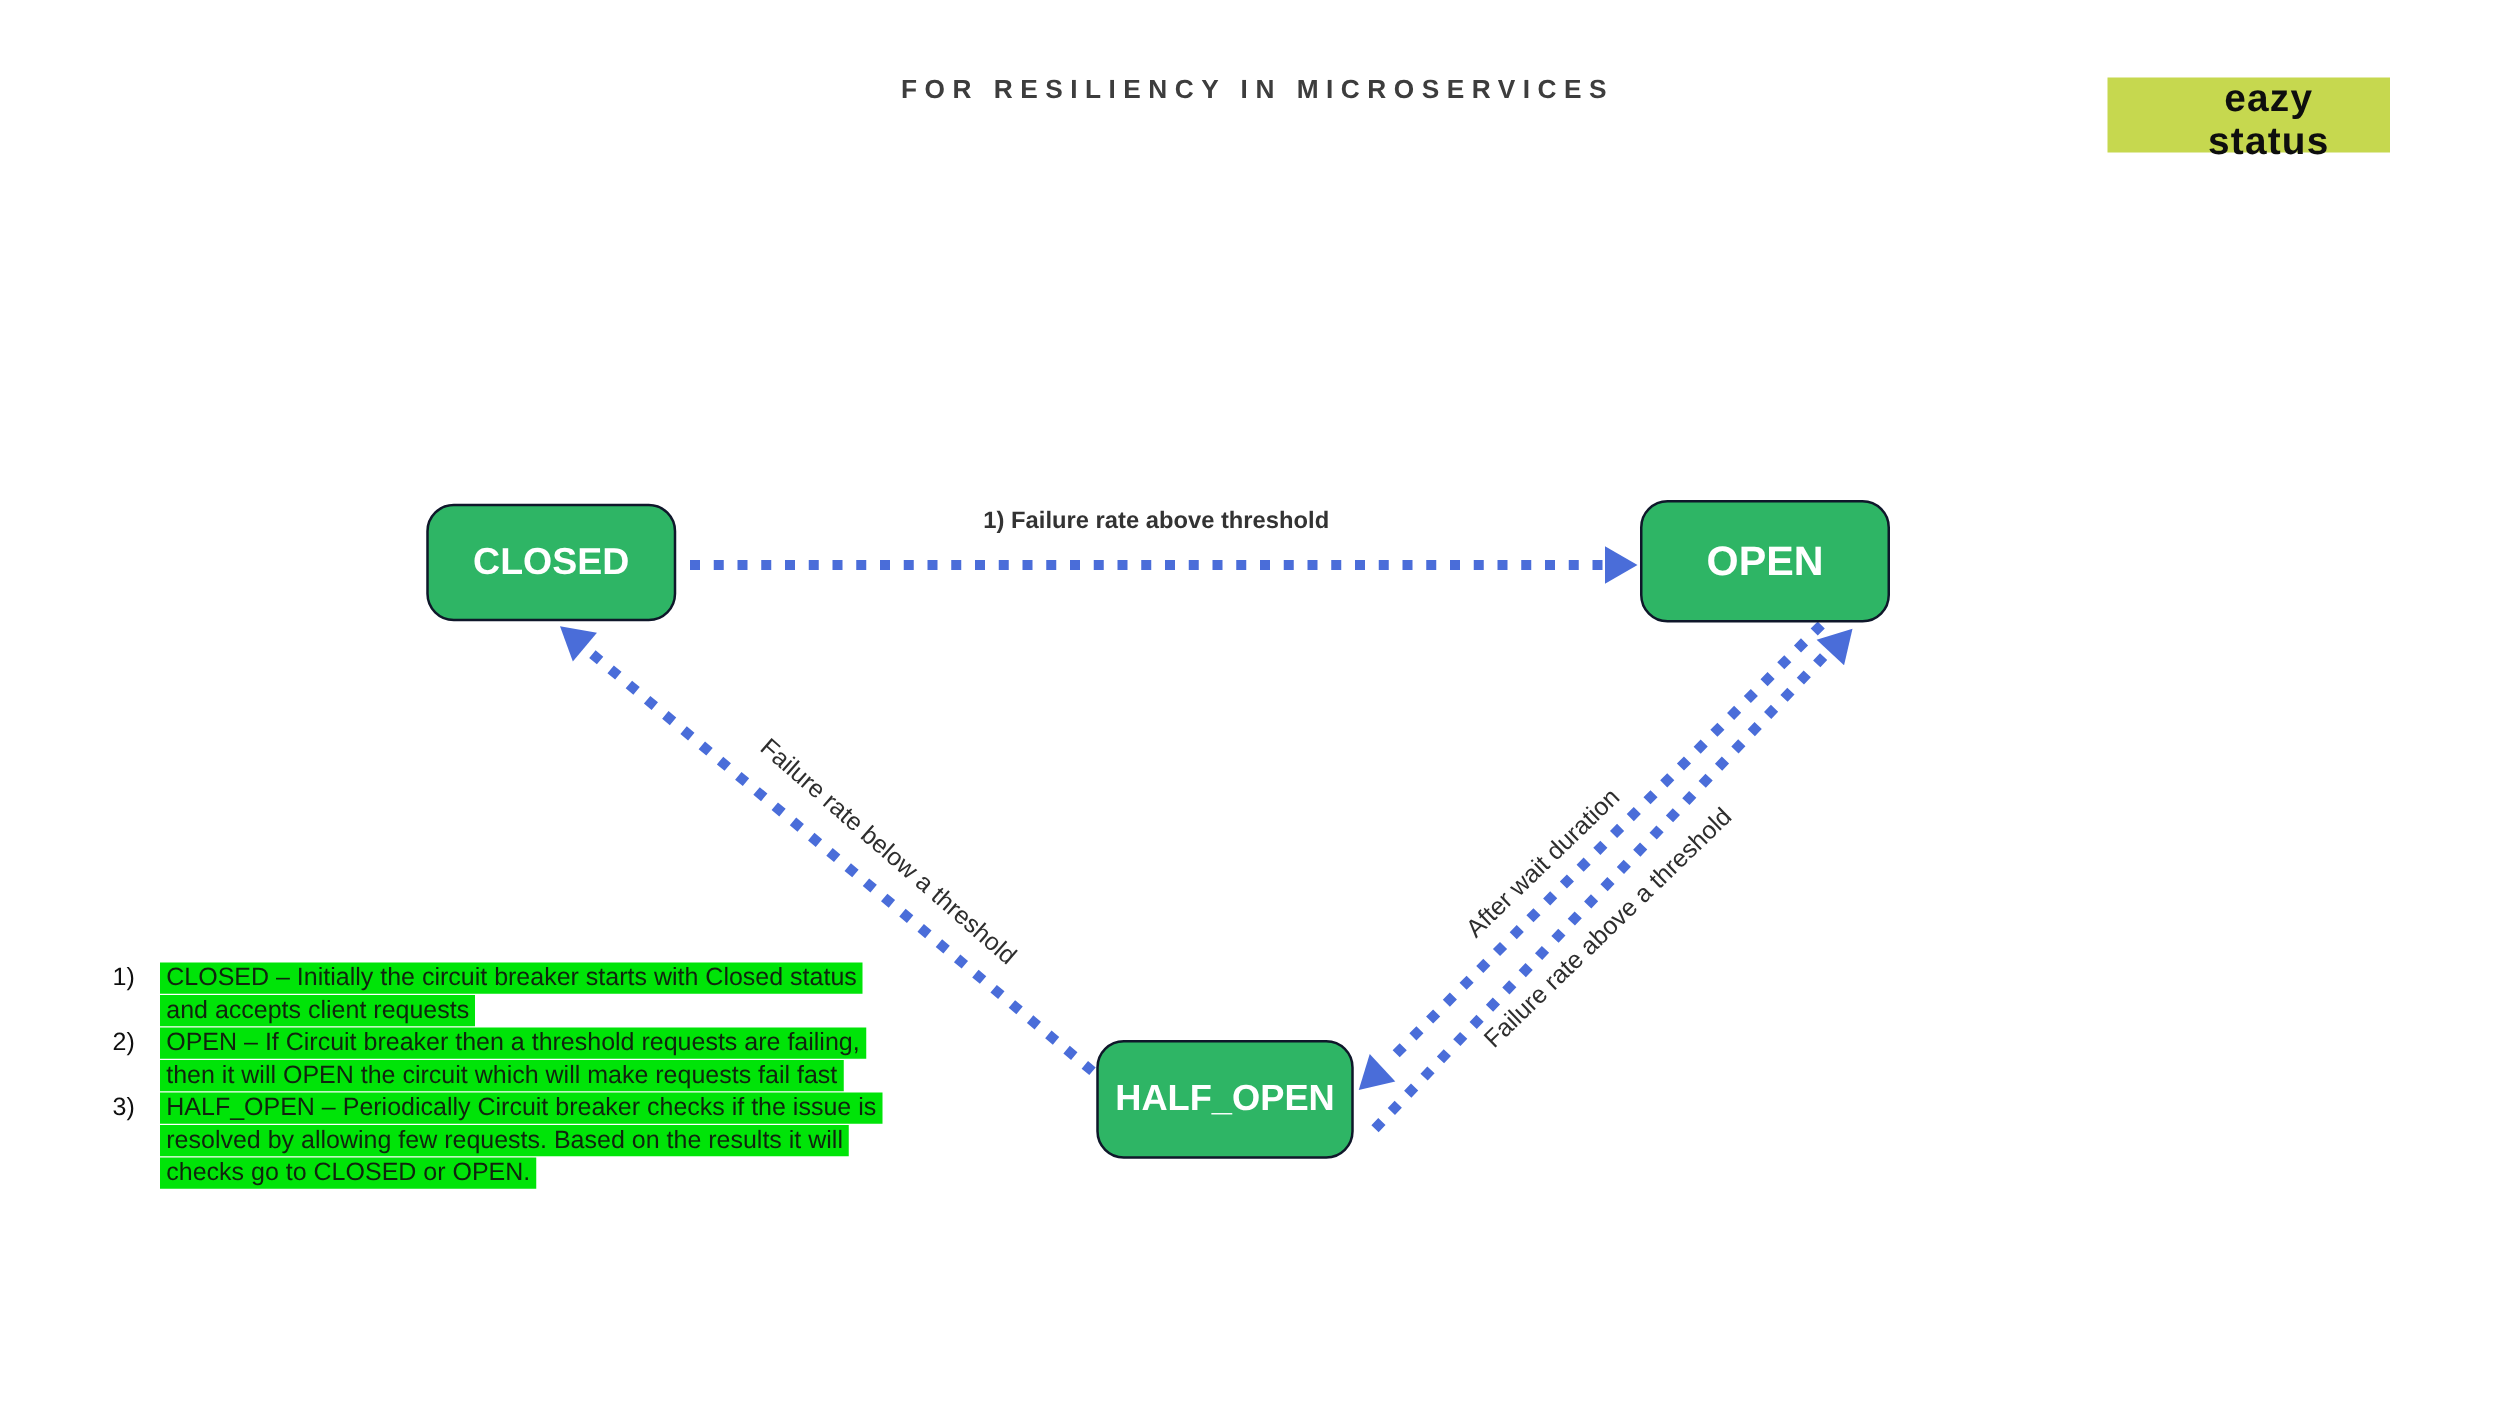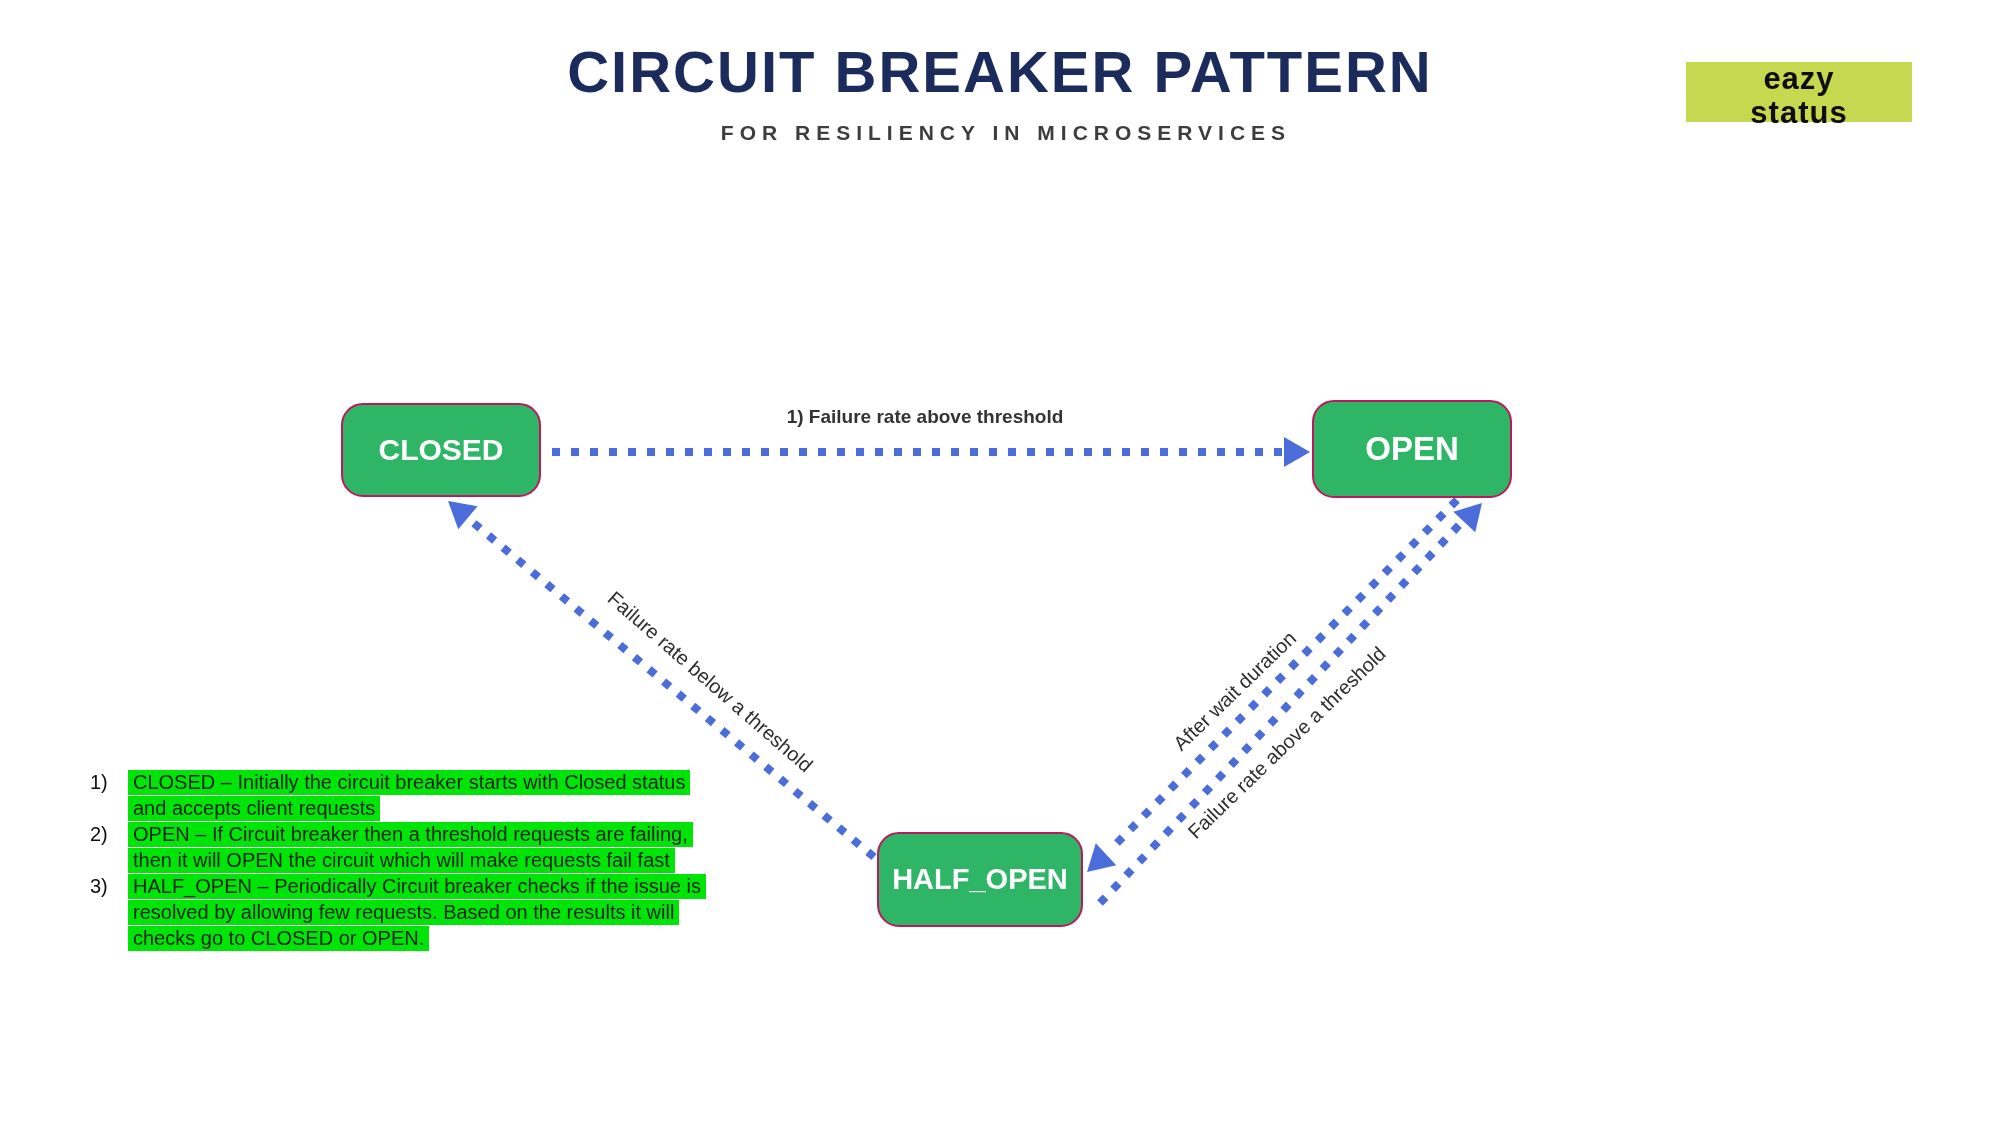--- a/index.html
+++ b/index.html
@@ -20,37 +20,37 @@
     margin-top:18px; font-size:21px; font-weight:bold;
     letter-spacing:6px; color:#3d3d3d;padding-left:12px;
   }
 
   
   .logo {
     position:absolute; left:1686px; top:62px; width:226px; height:60px;
     background:#c6d84f;
   }
   .logo-text {
-    position:absolute; top:0px; left:0; width:100%;
+    position:absolute; top:0px; left:16px; width:100%;
     text-align:center; font-size:31px; font-weight:bold;
     line-height:34px; color:#0e0e0e; letter-spacing:1px;
   }
 
   
   .intro {
     position:absolute; left:336px; top:276px;
     background:#00e408; color:#123012;
     font-size:27px; line-height:27px; padding:11px 12px;
     white-space:nowrap;
   }
 
   
   .state {
     position:absolute;
-    background:#2eb565; border:2px solid #be185d; border-radius:22px;
+    background:#2eb565; border:2px solid #0f172a; border-radius:22px;
     display:flex; align-items:center; justify-content:center;
     color:#ffffff; font-weight:bold;
   }
   .state-closed    { left:341px;  top:403px; width:200px; height:94px; font-size:30px; }
   .state-open      { left:1312px; top:400px; width:200px; height:98px; font-size:33px; }
   .state-half-open { left:877px;  top:832px; width:206px; height:95px; font-size:29px; }
 
   
   svg.arrows { position:absolute; left:0; top:0; pointer-events:none; }
   .arrow-line { stroke:#4a6dd9; stroke-width:8; stroke-dasharray:8 11; fill:none; stroke-linecap:butt; }
@@ -73,21 +73,20 @@
   .note-line span {
     background:#00e408; color:#10240e; padding:1px 5px 2px 5px;
   }
 </style>
 </head>
 <body>
 
 <div class="canvas">
 
   <div class="header">
-    <div class="title">CIRCUIT BREAKER PATTERN</div>
     <div class="subtitle">FOR RESILIENCY IN MICROSERVICES</div>
   </div>
 
   <div class="logo">
     <div class="logo-text">
       <div>eazy</div>
       <div>status</div>
     </div>
   </div>
 

